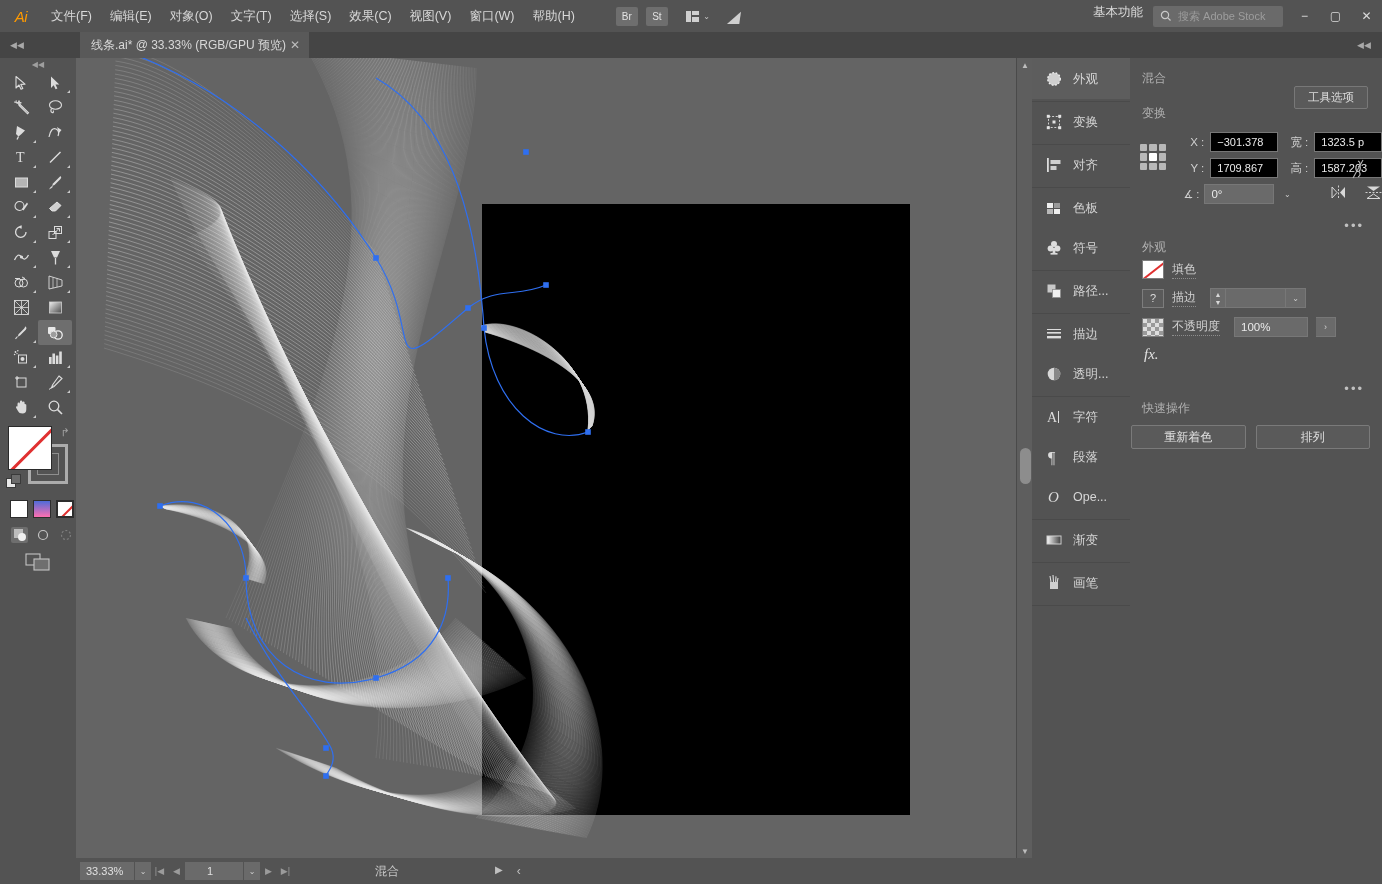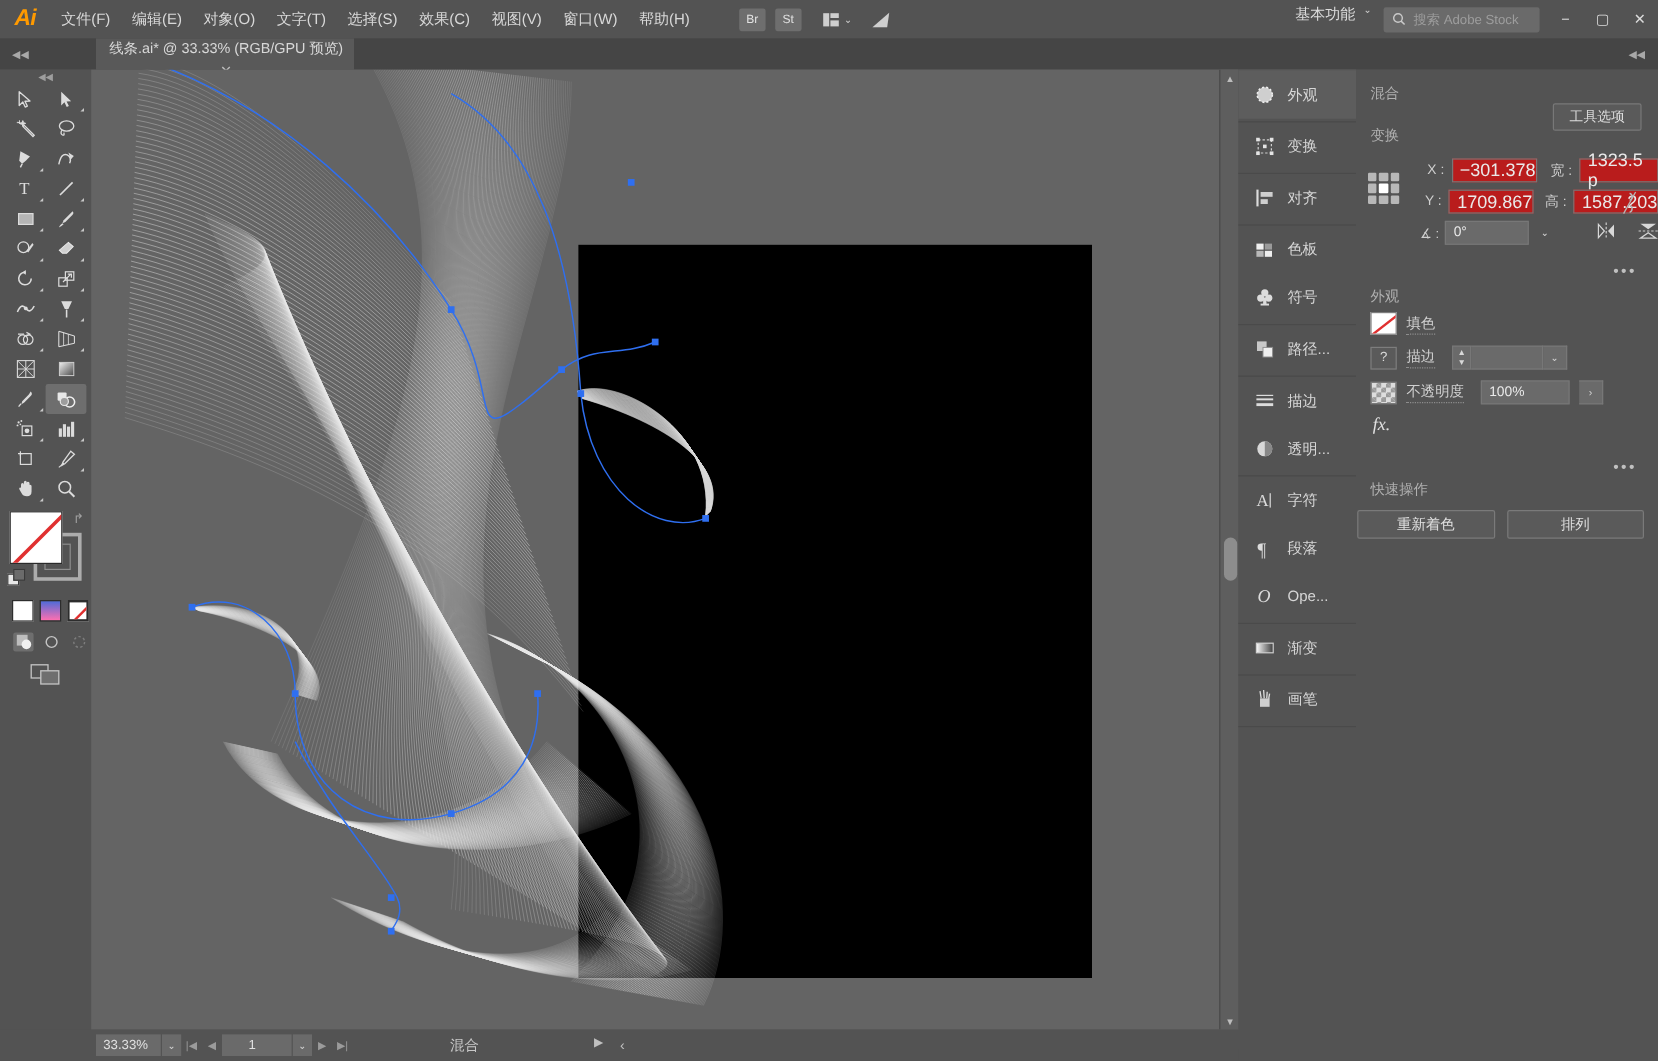--- a/index.html
+++ b/index.html
@@ -15,21 +15,21 @@
   #app { position: relative; width: 1382px; height: 884px; }
 
   
   .menubar {
     position: absolute; top: 0; left: 0; width: 1382px; height: 32px;
     background: #535353;
     display: flex; align-items: center;
   }
   .ai-logo {
     width: 42px; height: 32px; display: flex; align-items: center; justify-content: center;
-    color: #ff9a00; font-size: 19px; font-weight: bold; font-style: italic;
+    color: #ff9a00; font-size: 15px; font-weight: normal; font-style: italic;
     letter-spacing: -0.5px;
   }
   .menu-item {
     padding: 0 9px; height: 32px; line-height: 32px; font-size: 12.5px; color: #d8d8d8;
     white-space: nowrap; cursor: default;
   }
   .mb-spacer { flex: 0 0 28px; }
   .mb-btn {
     width: 22px; height: 19px; margin: 0 4px;
     background: #6e6e6e; border-radius: 2px;
@@ -41,22 +41,22 @@
   }
   .grid-ic { display: flex; gap: 1.5px; align-items: center; }
   .grid-ic i { display: block; background: #cfcfcf; }
   .grid-ic i.b { width: 5px; height: 11px; }
   .grid-ic i.s { width: 7px; height: 4.5px; }
   .grid-col { display: flex; flex-direction: column; gap: 2px; }
   .chev { font-size: 8px; color: #c8c8c8; }
   .cc-logo { margin-left: 14px; color: #cfcfcf; font-size: 16px; transform: skewX(-8deg); }
   .mb-right { margin-left: auto; display: flex; align-items: center; height: 32px; }
   .workspace {
-    display: flex; align-items: flex-start; gap: 7px; padding: 0 10px; height: 24px;
-    font-size: 12.5px; color: #dcdcdc;
+    display: flex; align-items: center; gap: 7px; padding: 0 10px; height: 24px;
+    font-size: 12.5px; color: #dcdcdc; flex-direction: column;
   }
   .searchbox {
     display: flex; align-items: center; gap: 6px;
     width: 130px; height: 21px; background: #6a6a6a; border-radius: 2px;
     padding: 0 7px; margin-right: 6px; font-size: 11px; color: #9d9d9d;
   }
   .win-btns { display: flex; height: 32px; }
   .win-btn {
     width: 31px; height: 32px; display: flex; align-items: center; justify-content: center;
     font-size: 12px; color: #dcdcdc;
@@ -69,21 +69,21 @@
   }
   .tb-collapse {
     position: absolute; left: 6px; top: 0; height: 26px; width: 22px;
     display: flex; align-items: center; justify-content: center;
     font-size: 9px; color: #a8a8a8;
   }
   .doc-tab {
     position: absolute; left: 80px; top: 0; height: 26px;
     background: #595959;
     display: flex; align-items: center; gap: 4px; padding: 0 9px 0 11px;
-    font-size: 12px; color: #d8d8d8; white-space: nowrap; flex-direction: column;
+    font-size: 12px; color: #d8d8d8; white-space: nowrap;
   }
   .tab-close { font-size: 12px; color: #bdbdbd; line-height: 1; }
   .tb-right-collapse {
     position: absolute; right: 8px; top: 0; height: 26px; width: 20px;
     display: flex; align-items: center; justify-content: center;
     font-size: 9px; color: #a8a8a8;
   }
 
   
   .toolbar {
@@ -250,22 +250,22 @@
   .xform { position: relative; margin: 10px 0 0 0; padding-left: 12px; }
   .ref-grid {
     position: absolute; left: 10px; top: 12px; width: 26px; height: 26px;
     display: grid; grid-template-columns: repeat(3,1fr); grid-template-rows: repeat(3,1fr); gap: 2px;
   }
   .ref-grid span { background: #b8b8b8; border-radius: 1px; }
   .ref-grid span.on { background: #ffffff; }
   .xrow { display: flex; align-items: center; gap: 6px; margin-bottom: 6px; margin-left: 38px; }
   .xlabel { font-size: 11.5px; color: #cfcfcf; width: 26px; text-align: right; }
   .xinput {
-    width: 72px; height: 20px; background: #b91c1c; border: 1px solid #777;
-    font-size: 15px; color: #eaeaea; display:flex; align-items:center; padding-left: 6px;
+    width: 72px; height: 20px; background: #000000; border: 1px solid #777;
+    font-size: 11px; color: #eaeaea; display:flex; align-items:center; padding-left: 6px;
   }
   .link-ic { position: absolute; right: 16px; top: 26px; color: #b0b0b0; }
   .rot-row { display:flex; align-items:center; gap:5px; margin-left: 38px; margin-top: 2px; }
   .rot-input {
     width: 72px; height: 20px; background: #6a6a6a; border: 1px solid #777;
     font-size: 11.5px; color: #eaeaea; display:flex; align-items:center; padding-left: 6px;
   }
   .rot-dd { width: 16px; display:flex; align-items:center; justify-content:center; font-size:8px; color:#cfcfcf;}
   .flip-btns { display:flex; gap: 18px; margin-left: 30px; }
   .ellipsis { text-align: right; padding-right: 18px; color: #c0c0c0; letter-spacing: 2px; font-size: 13px; }

